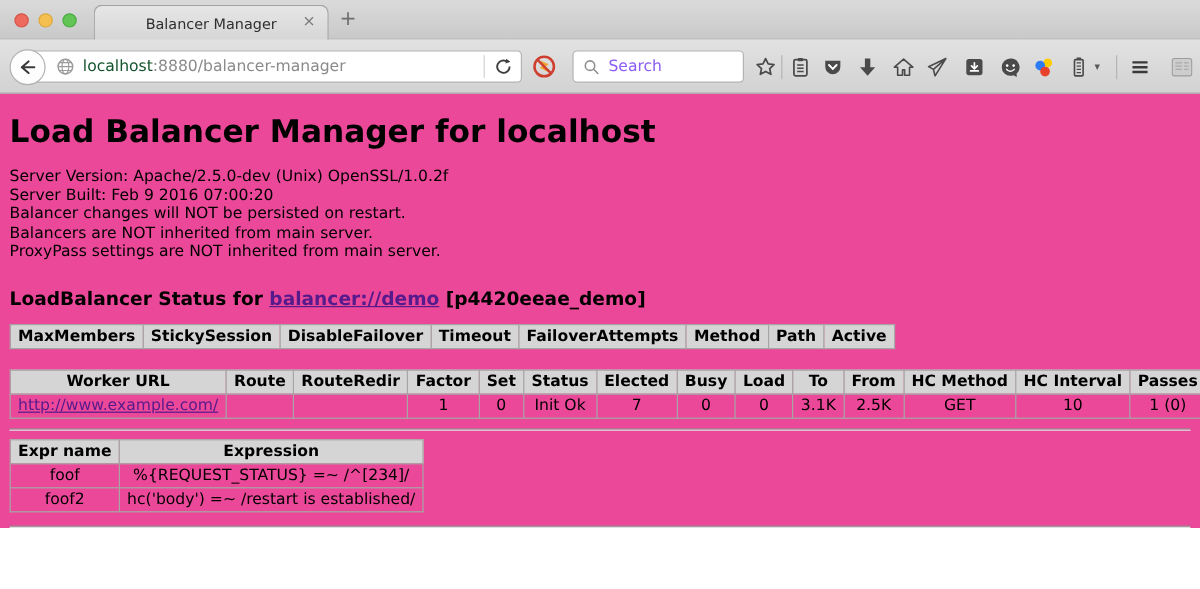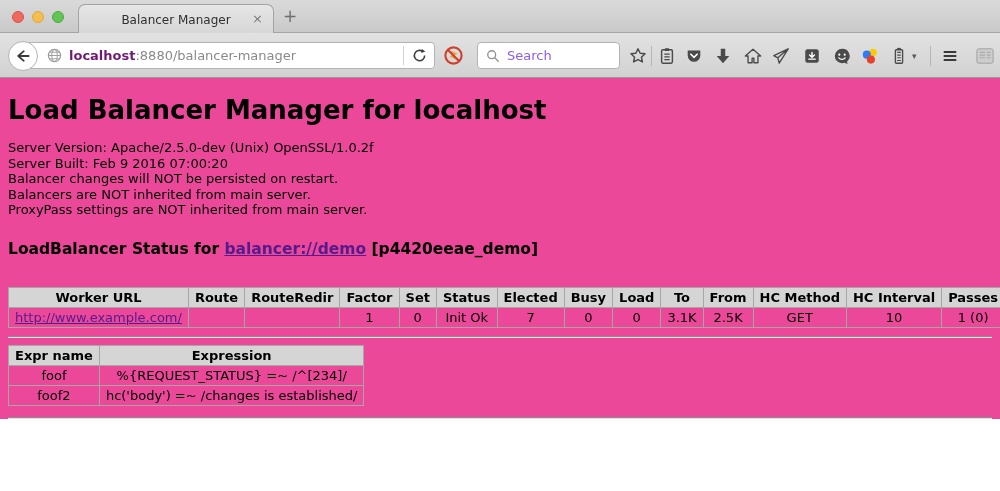--- a/index.html
+++ b/index.html
@@ -22,21 +22,21 @@
 
   
   .toolbar { position:relative; height:45px; background:linear-gradient(#e2e2e2,#d2d2d2); border-bottom:1px solid #9a9a9a; }
   .back-btn { position:absolute; left:8px; top:8px; width:30px; height:30px; border-radius:50%;
               background:#fdfdfd; border:1px solid #b2b2b2; z-index:2; display:flex; align-items:center; justify-content:center; }
   .back-btn svg { width:16px; height:16px; }
   .urlbar { position:absolute; left:24px; top:9px; width:411px; height:27px; background:#fff;
             border:1px solid #b3b3b3; border-radius:4px; display:flex; align-items:center; }
   .urlbar .globe { margin-left:22px; width:15px; height:15px; flex:0 0 auto; }
   .url-text { margin-left:7px; font-size:13px; color:#8a8a8a; white-space:nowrap; flex:1 1 auto; overflow:hidden; }
-  .url-text b { color:#701a75; font-weight:bold; }
+  .url-text b { color:#14532d; font-weight:normal; }
   .url-sep { width:1px; height:19px; background:#d2d2d2; flex:0 0 auto; }
   .reload { width:30px; display:flex; align-items:center; justify-content:center; flex:0 0 auto; }
   .reload svg { width:15px; height:15px; }
   .block-icon { position:absolute; left:443px; top:12px; width:21px; height:21px; }
   .searchbar { position:absolute; left:477px; top:9px; width:143px; height:27px; background:#fff;
                border:1px solid #b3b3b3; border-radius:4px; display:flex; align-items:center; }
   .searchbar svg { width:14px; height:14px; margin-left:8px; }
   .search-placeholder { margin-left:7px; font-size:13px; color:#8b5cf6; }
   .tbicon { position:absolute; top:14px; width:18px; height:18px; }
   .tbicon svg { width:18px; height:18px; display:block; }
@@ -202,20 +202,30 @@
       <div>Server Built: Feb 9 2016 07:00:20</div>
       <div>Balancer changes will NOT be persisted on restart.</div>
       <div>Balancers are NOT inherited from main server.</div>
       <div>ProxyPass settings are NOT inherited from main server.</div>
     </div>
 
     <h3><span>LoadBalancer Status for </span><a href="#">balancer://demo</a><span> [p4420eeae_demo]</span></h3>
 
     <table class="t balancer">
       <tbody>
+          <tr>
+        <th>MaxMembers</th>
+        <th>StickySession</th>
+        <th>DisableFailover</th>
+        <th>Timeout</th>
+        <th>FailoverAttempts</th>
+        <th>Method</th>
+        <th>Path</th>
+        <th>Active</th>
+      </tr>
     </tbody>
       </table>
 
     <table class="t worker">
       <tbody>
           <tr>
         <th>Worker URL</th>
         <th>Route</th>
         <th>RouteRedir</th>
         <th>Factor</th>
@@ -258,20 +268,20 @@
       <tr>
         <th>Expr name</th>
         <th>Expression</th>
       </tr>
       <tr>
         <td>foof</td>
         <td>%{REQUEST_STATUS} =~ /^[234]/</td>
       </tr>
       <tr>
         <td>foof2</td>
-        <td>hc('body') =~ /changes is established/</td>
+        <td>hc('body') =~ /restart is established/</td>
       </tr>
     </tbody>
       </table>
 
     <hr class="hr2">
   </div>
 </div>
 
 </body></html>

